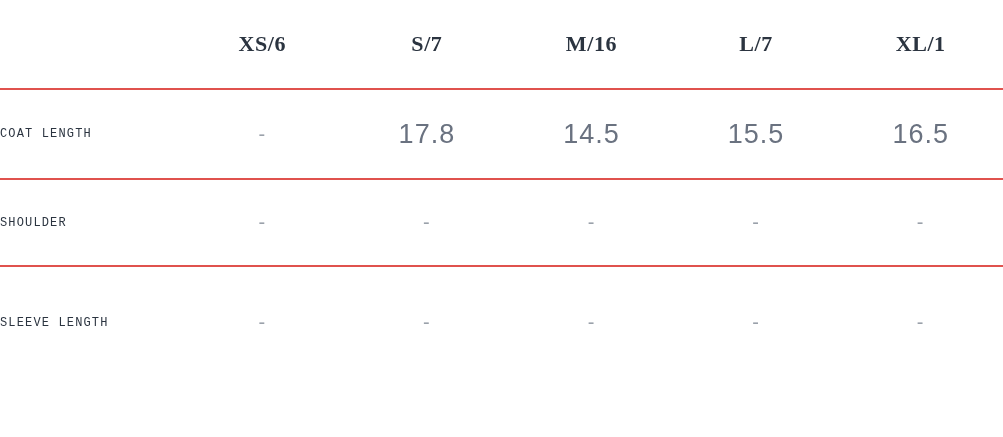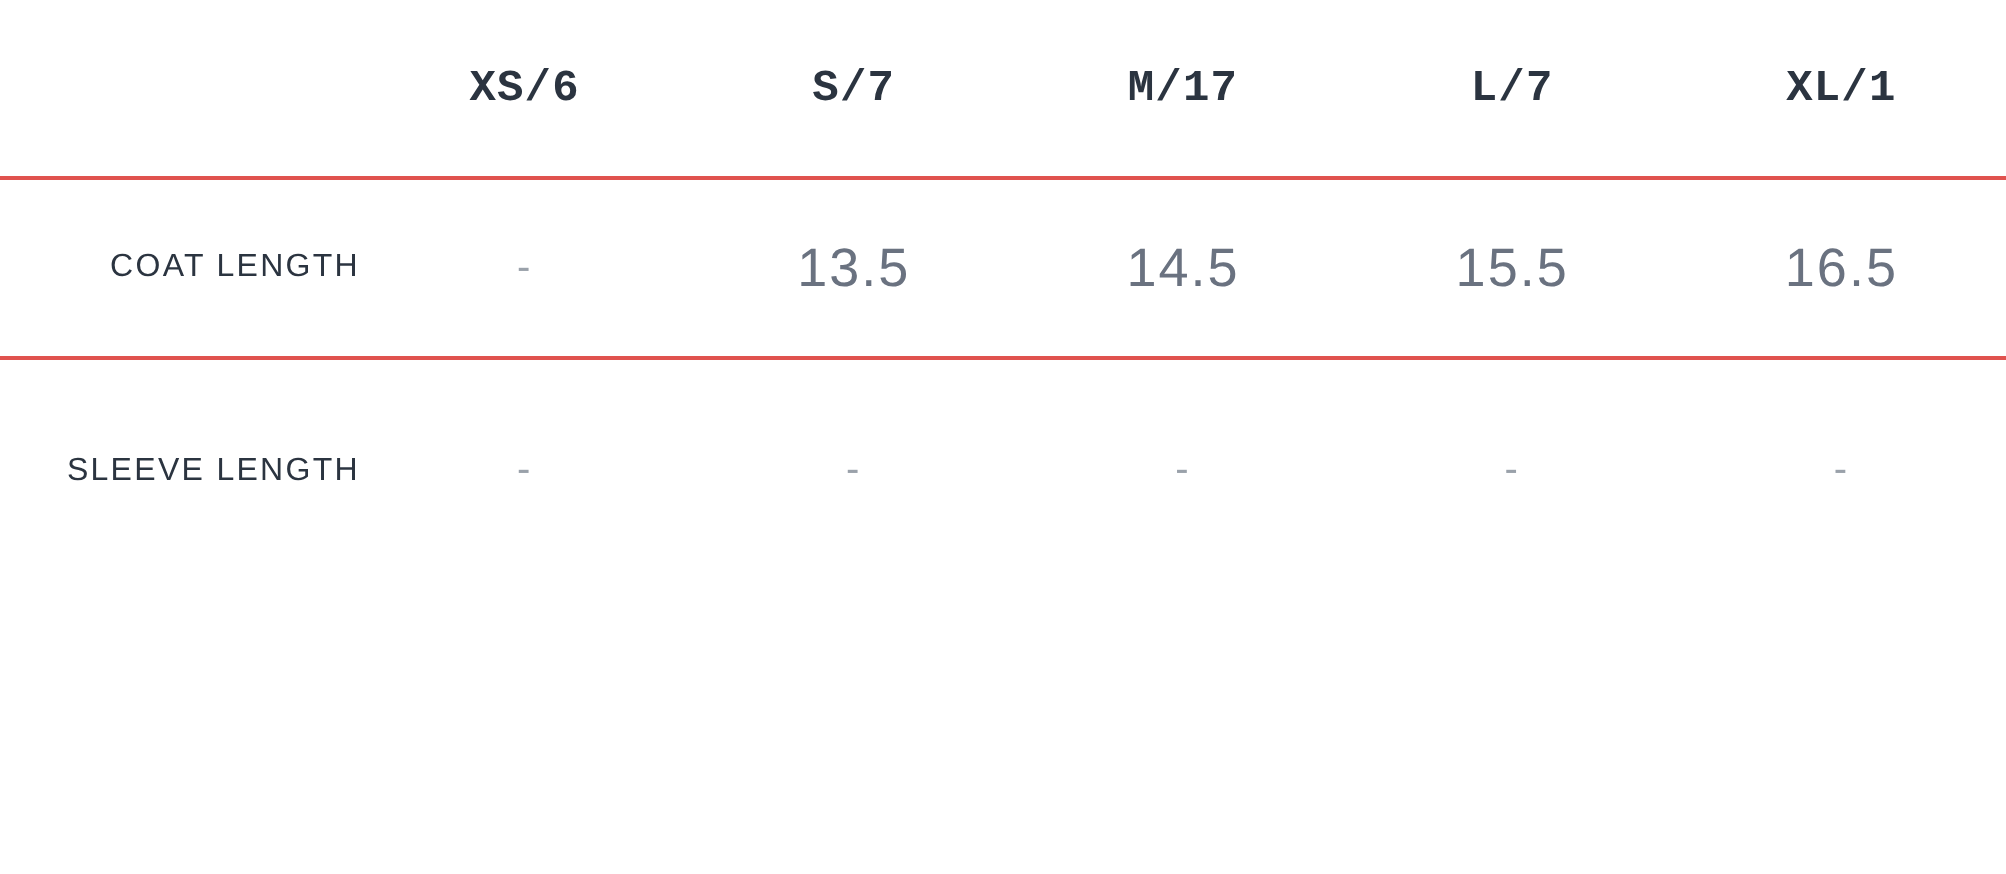--- a/index.html
+++ b/index.html
@@ -40,21 +40,21 @@
     vertical-align: middle;
     background: #ffffff;
   }
 
   th.size-header {
     text-align: center;
     font-size: 22px;
     font-weight: bold;
     color: #2b3440;
     letter-spacing: 0.6px;
-    font-family: Liberation Mono, monospace;
+    font-family: Liberation Serif, serif;
     white-space: nowrap;
   }
 
   th.corner-cell {
     background: #ffffff;
   }
 
   
   tbody tr.data-row > * {
     padding: 0;
@@ -66,29 +66,29 @@
 
   tbody tr.data-row {
     height: 89px;
   }
   tbody tr.data-row.row-coat    { height: 90px; }
   tbody tr.data-row.row-shoulder{ height: 87px; }
   tbody tr.data-row.row-sleeve  { height: 112px; }
   tbody tr.data-row.row-bust    { height: 80px; }
 
   th.row-label {
-    text-align: right;
+    text-align: left;
     padding-left: 20px;
-    font-size: 16px;
+    font-size: 12px;
     font-weight: normal;
     color: #2b3440;
     letter-spacing: 1.15px;
     text-transform: uppercase;
     white-space: nowrap;
-    font-family: Liberation Sans, sans-serif;
+    font-family: Liberation Mono, monospace;
   }
 
   td.value-cell {
     text-align: center;
     font-size: 27px;
     font-weight: 300;
     color: #6a7280;
     letter-spacing: 1px;
     font-family: "Liberation Sans", sans-serif;
     white-space: nowrap;
@@ -112,37 +112,45 @@
       <col class="c-size">
       <col class="c-size">
       <col class="c-size">
     </colgroup>
 
     <thead>
       <tr class="header-row">
         <th class="corner-cell"></th>
         <th class="size-header">XS/6</th>
         <th class="size-header">S/7</th>
-        <th class="size-header">M/17</th>
+        <th class="size-header">M/16</th>
         <th class="size-header">L/7</th>
         <th class="size-header">XL/1</th>
       </tr>
     </thead>
 
     <tbody>
 
       <tr class="data-row row-coat">
         <th class="row-label">COAT LENGTH</th>
         <td class="value-cell is-empty">-</td>
-        <td class="value-cell">13.5</td>
+        <td class="value-cell">17.8</td>
         <td class="value-cell">14.5</td>
         <td class="value-cell">15.5</td>
         <td class="value-cell">16.5</td>
       </tr>
 
+      <tr class="data-row row-shoulder">
+        <th class="row-label">SHOULDER</th>
+        <td class="value-cell is-empty">-</td>
+        <td class="value-cell is-empty">-</td>
+        <td class="value-cell is-empty">-</td>
+        <td class="value-cell is-empty">-</td>
+        <td class="value-cell is-empty">-</td>
+      </tr>
 
       <tr class="data-row row-sleeve">
         <th class="row-label">SLEEVE LENGTH</th>
         <td class="value-cell is-empty">-</td>
         <td class="value-cell is-empty">-</td>
         <td class="value-cell is-empty">-</td>
         <td class="value-cell is-empty">-</td>
         <td class="value-cell is-empty">-</td>
       </tr>
 

